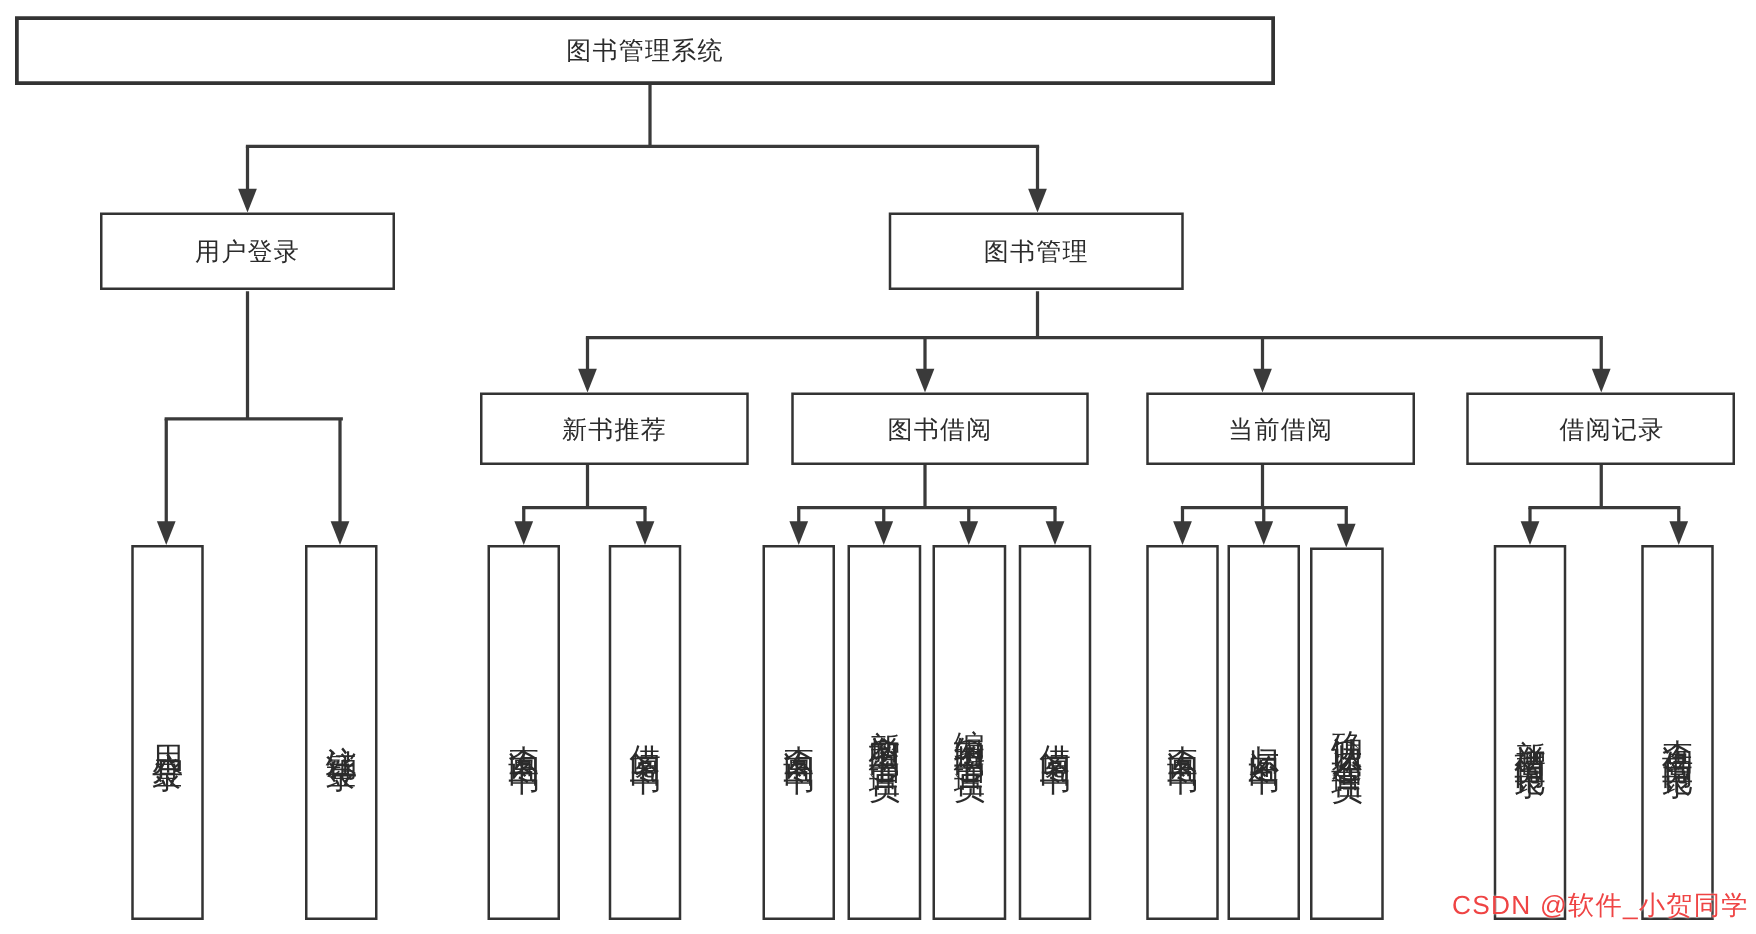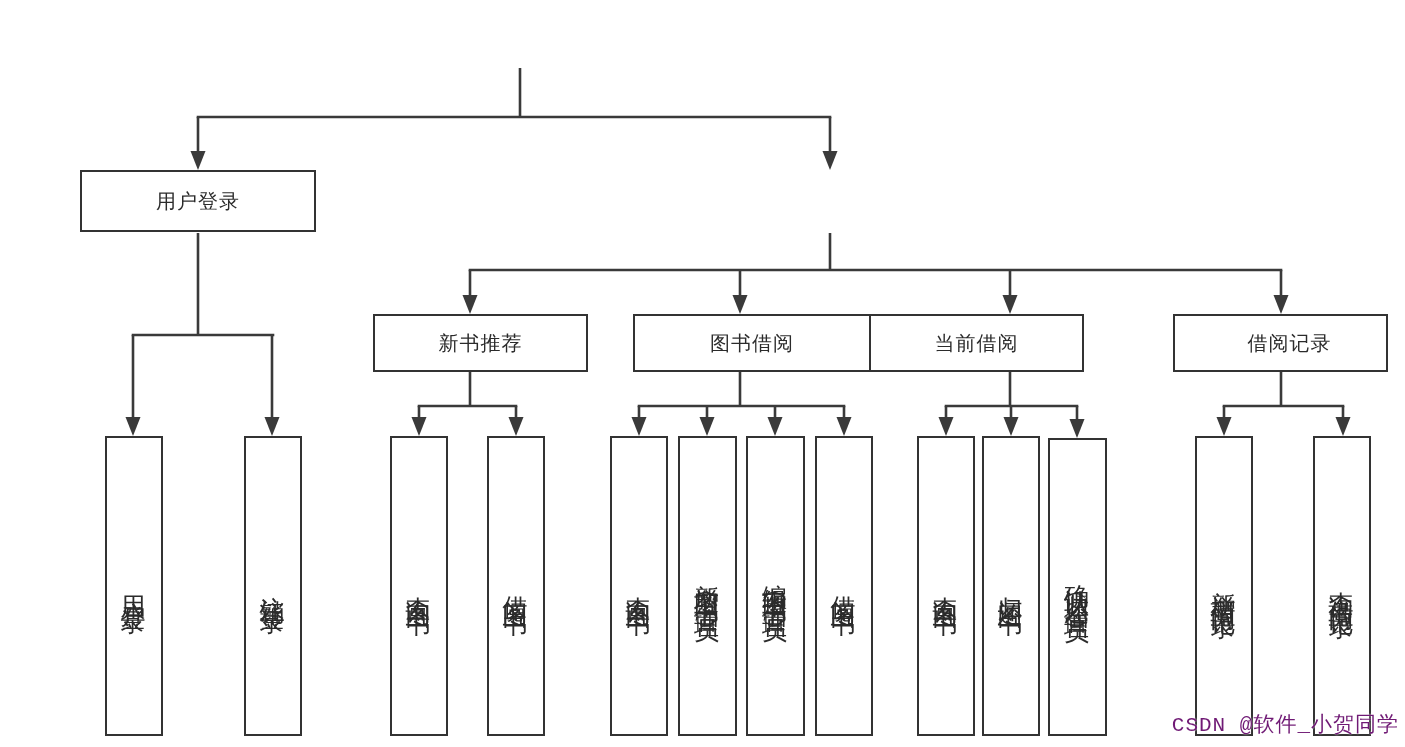--- a/index.html
+++ b/index.html
@@ -27,25 +27,24 @@
     text-orientation:mixed;
     font-size:25px;
     letter-spacing:5px;
     white-space:nowrap;
     color:#2b2b2b;
   }
   .watermark{
     position:absolute;
     right:6px;top:710px;
     font-size:21px;
-    color:#701a75;
+    color:#ef4444;
     text-shadow:0 0 2px #ffffff;
     z-index:5;
     letter-spacing:1px;
-    font-family:Liberation Mono, monospace;
   }
 </style>
 </head>
 <body>
 
 <div id="canvas">
 
   <svg id="wires" width="1405" height="747" viewBox="0 0 1405 747" xmlns="http://www.w3.org/2000/svg">
       <line x1="520" y1="68" x2="520" y2="117" stroke="#3a3a3a" stroke-width="2.6"></line>
       <line x1="196.7" y1="117" x2="831.3" y2="117" stroke="#3a3a3a" stroke-width="2.6"></line>
@@ -94,32 +93,38 @@
       <line x1="1011" y1="406" x2="1011" y2="419" stroke="#3a3a3a" stroke-width="2.6"></line>
       <polygon points="1003.5,417 1018.5,417 1011,436" fill="#3a3a3a"></polygon>
       <line x1="1077" y1="406" x2="1077" y2="421" stroke="#3a3a3a" stroke-width="2.6"></line>
       <polygon points="1069.5,419 1084.5,419 1077,438" fill="#3a3a3a"></polygon>
       <line x1="1224" y1="406" x2="1224" y2="419" stroke="#3a3a3a" stroke-width="2.6"></line>
       <polygon points="1216.5,417 1231.5,417 1224,436" fill="#3a3a3a"></polygon>
       <line x1="1343" y1="406" x2="1343" y2="419" stroke="#3a3a3a" stroke-width="2.6"></line>
       <polygon points="1335.5,417 1350.5,417 1343,436" fill="#3a3a3a"></polygon>
     </svg>
 
+  <div class="node h root" style="left:12px;top:13px;width:1008px;height:55px;">
+    <span>图书管理系统</span>
+  </div>
 
   <div class="node h" style="left:80px;top:170px;width:236px;height:62px;">
     <span>用户登录</span>
   </div>
+  <div class="node h" style="left:711px;top:170px;width:236px;height:62px;">
+    <span>图书管理</span>
+  </div>
 
-  <div class="node h" style="left:373px;top:314px;width:215px;height:58px;">
+  <div class="node h" style="left:384px;top:314px;width:215px;height:58px;">
     <span>新书推荐</span>
   </div>
   <div class="node h" style="left:633px;top:314px;width:238px;height:58px;">
     <span>图书借阅</span>
   </div>
-  <div class="node h" style="left:869px;top:314px;width:215px;height:58px;">
+  <div class="node h" style="left:917px;top:314px;width:215px;height:58px;">
     <span>当前借阅</span>
   </div>
   <div class="node h" style="left:1173px;top:314px;width:215px;height:58px;padding-left:18px;">
     <span>借阅记录</span>
   </div>
 
   <div class="node" style="left:105px;top:436px;width:58px;height:300px;">
     <span class="vtext">用户登录</span>
   </div>
   <div class="node" style="left:244px;top:436px;width:58px;height:300px;">

